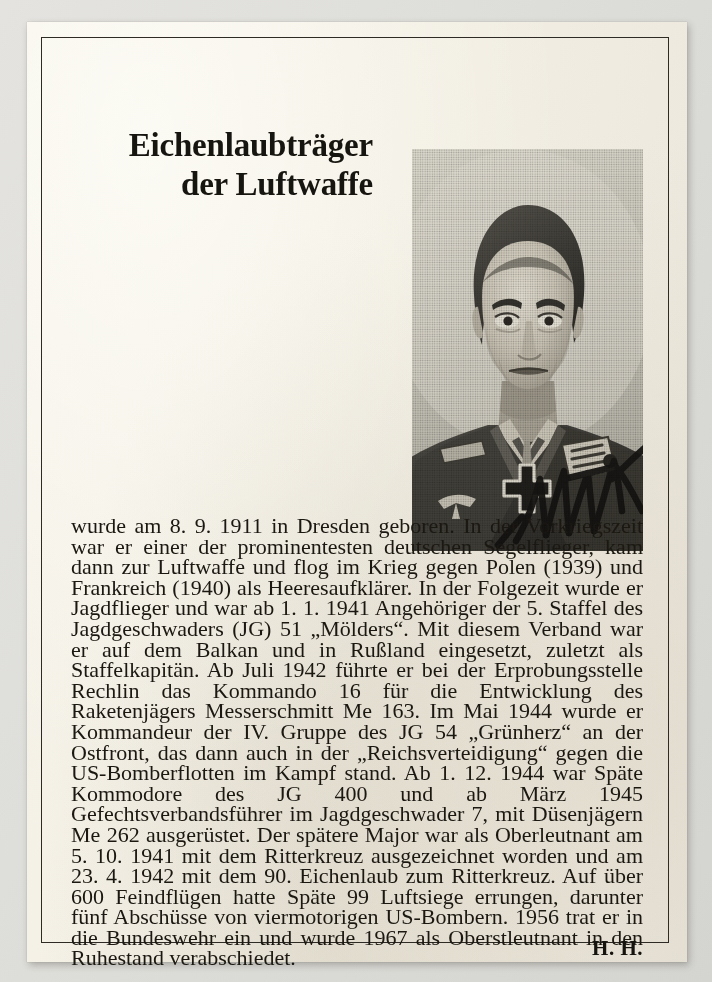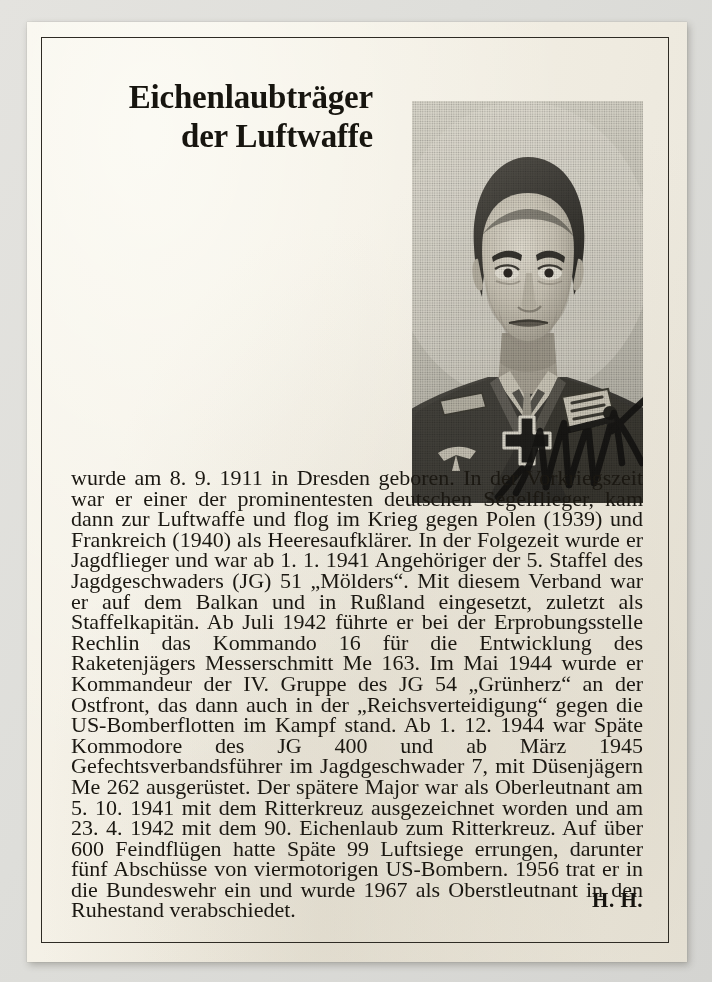--- a/index.html
+++ b/index.html
@@ -47,20 +47,21 @@
     width: 628px;
     height: 906px;
     border: 1.6px solid #2e2b24;
     box-sizing: border-box;
   }
 
   
   #content {
     position: absolute;
     inset: 0;
+    margin-top: 48px;
   }
 
   
   #headline {
     position: absolute;
     left: 46px;
     top: 56px;
     width: 300px;
     text-align: right;
     color: #17150f;

